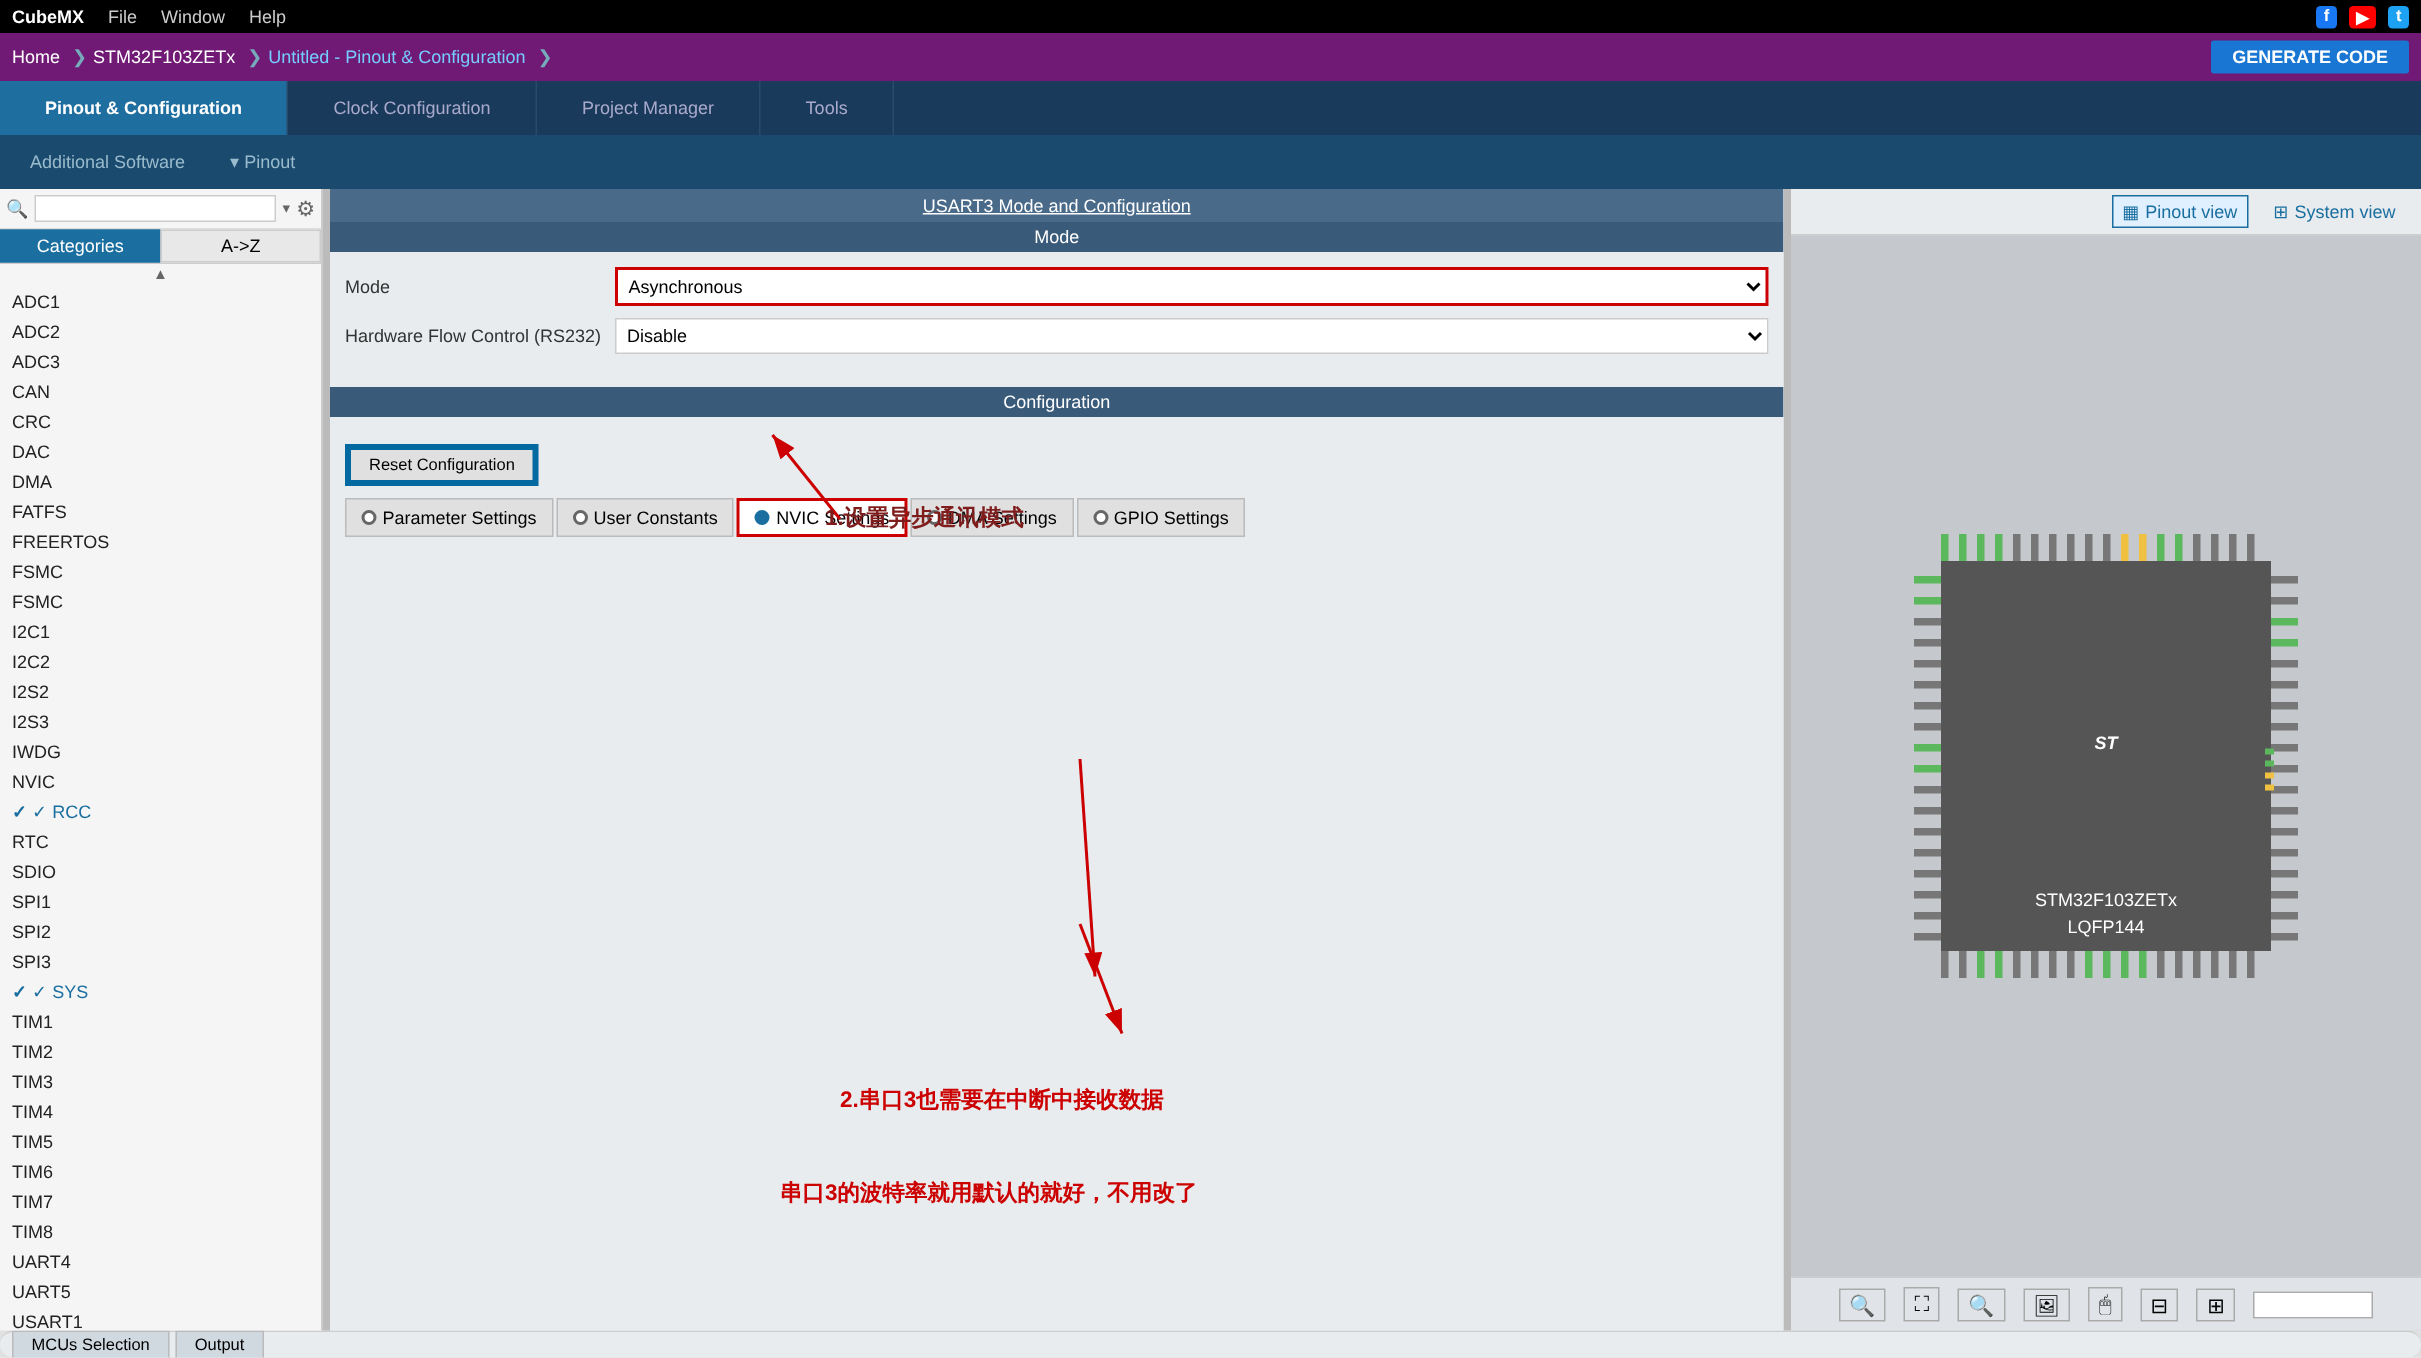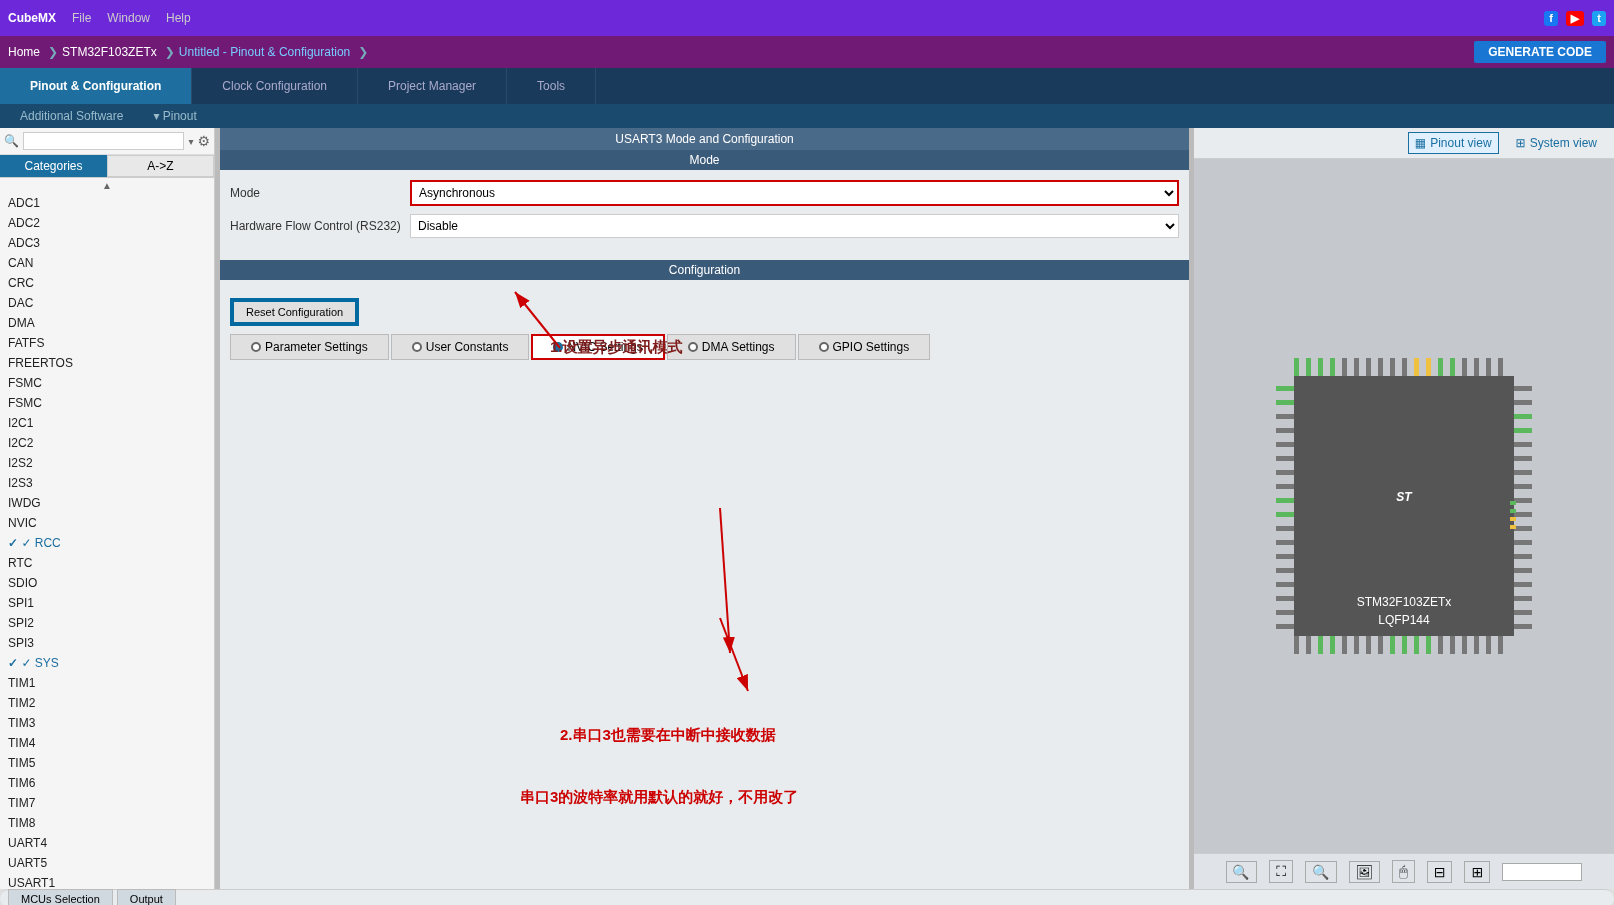--- a/index.html
+++ b/index.html
@@ -1,35 +1,35 @@
 <!DOCTYPE html>
 <html><head>
   <meta charset="utf-8">
   <style>
     * { box-sizing: border-box; margin: 0; padding: 0; font-family: Arial, sans-serif; font-size: 12px; }
     body { background: #e0e0e0; overflow: hidden; width: 1614px; height: 905px; }
 
     
-    .top-bar { background: #6d28d9; height: 36px; display: flex; align-items: center; padding: 0 8px; color: #ccc; font-size: 11px; gap: 16px; }
+    .top-bar { background: #000000; height: 22px; display: flex; align-items: center; padding: 0 8px; color: #ccc; font-size: 11px; gap: 16px; }
     .top-bar .logo { color: #fff; font-weight: bold; font-size: 12px; }
 
     
     .breadcrumb-bar { background: #701a75; height: 32px; display: flex; align-items: center; padding: 0 8px; color: #fff; }
     .breadcrumb-item { display: flex; align-items: center; gap: 4px; font-size: 12px; }
     .breadcrumb-item .arrow { color: #7ab; margin: 0 4px; }
     .breadcrumb-item.active { color: #7cf; }
     .generate-code-btn { margin-left: auto; background: #1976d2; color: #fff; border: none; padding: 4px 14px; font-size: 12px; font-weight: bold; cursor: pointer; border-radius: 2px; }
 
     
     .tab-bar { background: #1a3a5c; display: flex; height: 36px; }
     .tab { display: flex; align-items: center; justify-content: center; padding: 0 30px; color: #aac; font-size: 13px; cursor: pointer; border-right: 1px solid #2a4a6c; }
     .tab.active { background: #1e6fa0; color: #fff; font-weight: bold; }
 
     
-    .sub-tab-bar { background: #1a4a6e; height: 24px; display: flex; align-items: center; padding: 0 20px; gap: 30px; color: #aac; font-size: 11px; }
+    .sub-tab-bar { background: #1a4a6e; height: 36px; display: flex; align-items: center; padding: 0 20px; gap: 30px; color: #aac; font-size: 11px; }
     .sub-tab { cursor: pointer; color: #99bbcc; }
     .sub-tab.with-arrow::before { content: "▾ "; }
 
     
     .main-layout { display: flex; height: calc(905px - 22px - 32px - 36px - 24px - 30px); }
 
     
     .sidebar { width: 215px; background: #f5f5f5; border-right: 1px solid #ccc; display: flex; flex-direction: column; overflow: hidden; }
     .sidebar-search { display: flex; align-items: center; padding: 4px; border-bottom: 1px solid #ddd; gap: 4px; }
     .sidebar-search input { flex: 1; border: 1px solid #ccc; padding: 2px 4px; font-size: 11px; }
@@ -40,35 +40,35 @@
     .sidebar-item { padding: 3px 8px; cursor: pointer; color: #222; font-size: 12px; }
     .sidebar-item.checked { color: #1a6fa0; }
     .sidebar-item.checked::before { content: "✓ "; color: #1a6fa0; font-weight: bold; }
     .sidebar-scroll-btn { text-align: center; color: #666; cursor: pointer; font-size: 10px; padding: 2px; }
 
     
     .center-panel { flex: 1; display: flex; flex-direction: column; background: #e8ecef; overflow: hidden; position: relative; }
 
     
     .usart-panel { background: #e8ecef; }
-    .usart-header { background: #4a6a8a; color: #fff; text-align: center; padding: 4px; font-size: 12px; }
+    .usart-header { background: #4a6a8a; color: #fff; text-align: center; padding: 4px; font-size: 12px; text-decoration: underline; }
     .section-header { background: #3a5a7a; color: #fff; text-align: center; padding: 3px; font-size: 12px; }
     .usart-content { padding: 10px; }
     .field-row { display: flex; align-items: center; margin-bottom: 8px; }
     .field-label { width: 180px; font-size: 12px; color: #333; }
     .field-select { flex: 1; border: 1px solid #ccc; padding: 3px; font-size: 12px; background: #fff; appearance: auto; }
     .field-select.highlighted { border: 2px solid #cc0000; }
 
     
     .config-section { margin-top: 8px; }
     .reset-btn { background: #e0e0e0; border: 4px solid #0369a1; padding: 4px 12px; font-size: 11px; cursor: pointer; margin-bottom: 8px; }
 
     
     .config-tabs { display: flex; gap: 2px; margin-bottom: 4px; }
-    .config-tab { display: flex; align-items: center; gap: 4px; padding: 4px 20px; background: #e0e0e0; border: 1px solid #bbb; font-size: 11px; cursor: pointer; }
+    .config-tab { display: flex; align-items: center; gap: 4px; padding: 4px 10px; background: #e0e0e0; border: 1px solid #bbb; font-size: 11px; cursor: pointer; }
     .config-tab .radio-dot { width: 10px; height: 10px; border-radius: 50%; border: 2px solid #666; background: #fff; }
     .config-tab.nvic-active { background: #fff; border: 2px solid #cc0000; }
     .config-tab.nvic-active .radio-dot { background: #1a6fa0; border-color: #1a6fa0; }
 
     
     .nvic-table { width: 100%; border-collapse: collapse; }
     .nvic-table th { background: #3a5a7a; color: #fff; padding: 4px 8px; text-align: center; font-size: 11px; border: 1px solid #2a4a6a; }
     .nvic-table td { background: #d0e8f0; padding: 4px 8px; text-align: center; font-size: 11px; border: 1px solid #b0c8d8; }
     .nvic-table td:first-child { text-align: left; }
     .checkbox-cell { border: 2px solid #cc0000 !important; }

